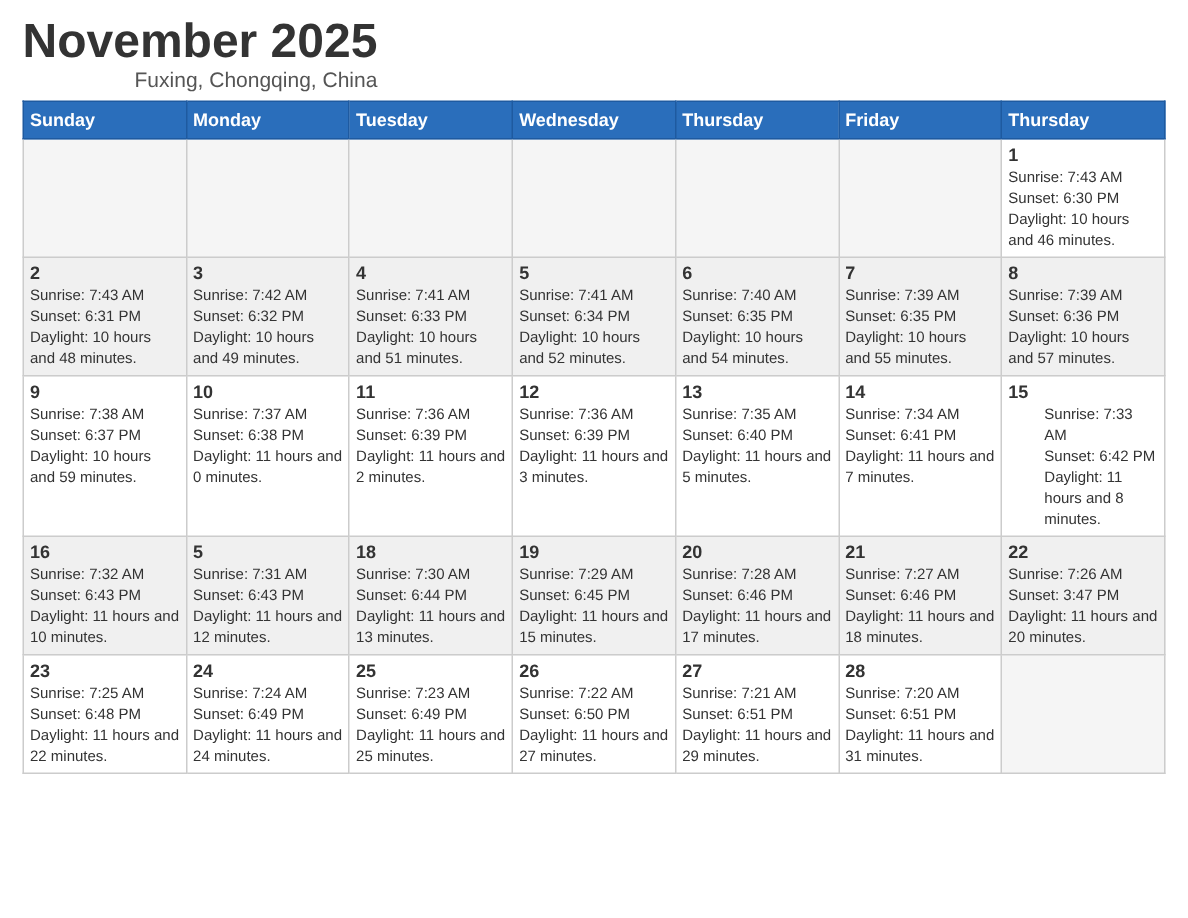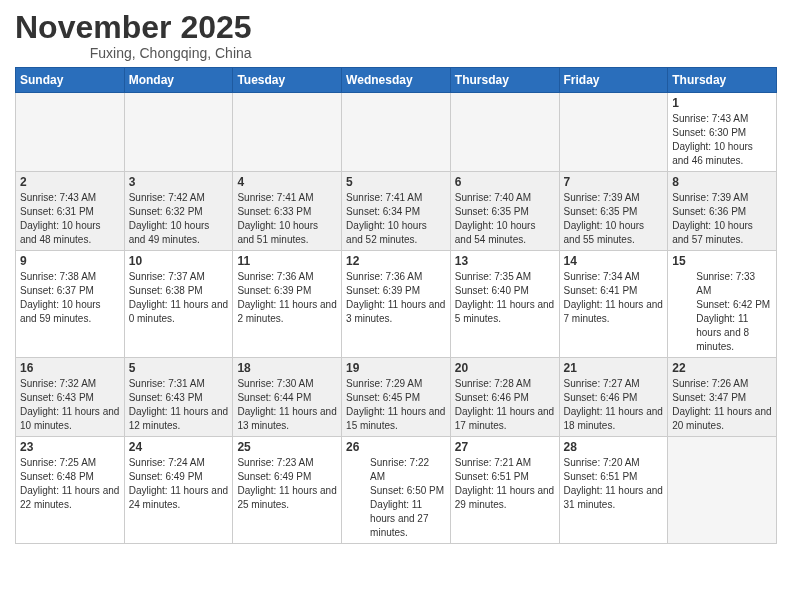--- a/index.html
+++ b/index.html
@@ -280,21 +280,21 @@
 Daylight: 11 hours and 24 minutes.</div>
           </td>
           <td>
             <span class="day-num">25</span>
             <div class="day-info" style="white-space: pre-line;">Sunrise: 7:23 AM
 Sunset: 6:49 PM
 Daylight: 11 hours and 25 minutes.</div>
           </td>
           <td>
             <span class="day-num">26</span>
-            <div class="day-info" style="white-space: pre-line; margin-left: 24px;">Sunrise: 7:22 AM
+            <div class="day-info" style="white-space: pre-line;">Sunrise: 7:22 AM
 Sunset: 6:50 PM
 Daylight: 11 hours and 27 minutes.</div>
           </td>
           <td>
             <span class="day-num">27</span>
             <div class="day-info" style="white-space: pre-line;">Sunrise: 7:21 AM
 Sunset: 6:51 PM
 Daylight: 11 hours and 29 minutes.</div>
           </td>
           <td>

